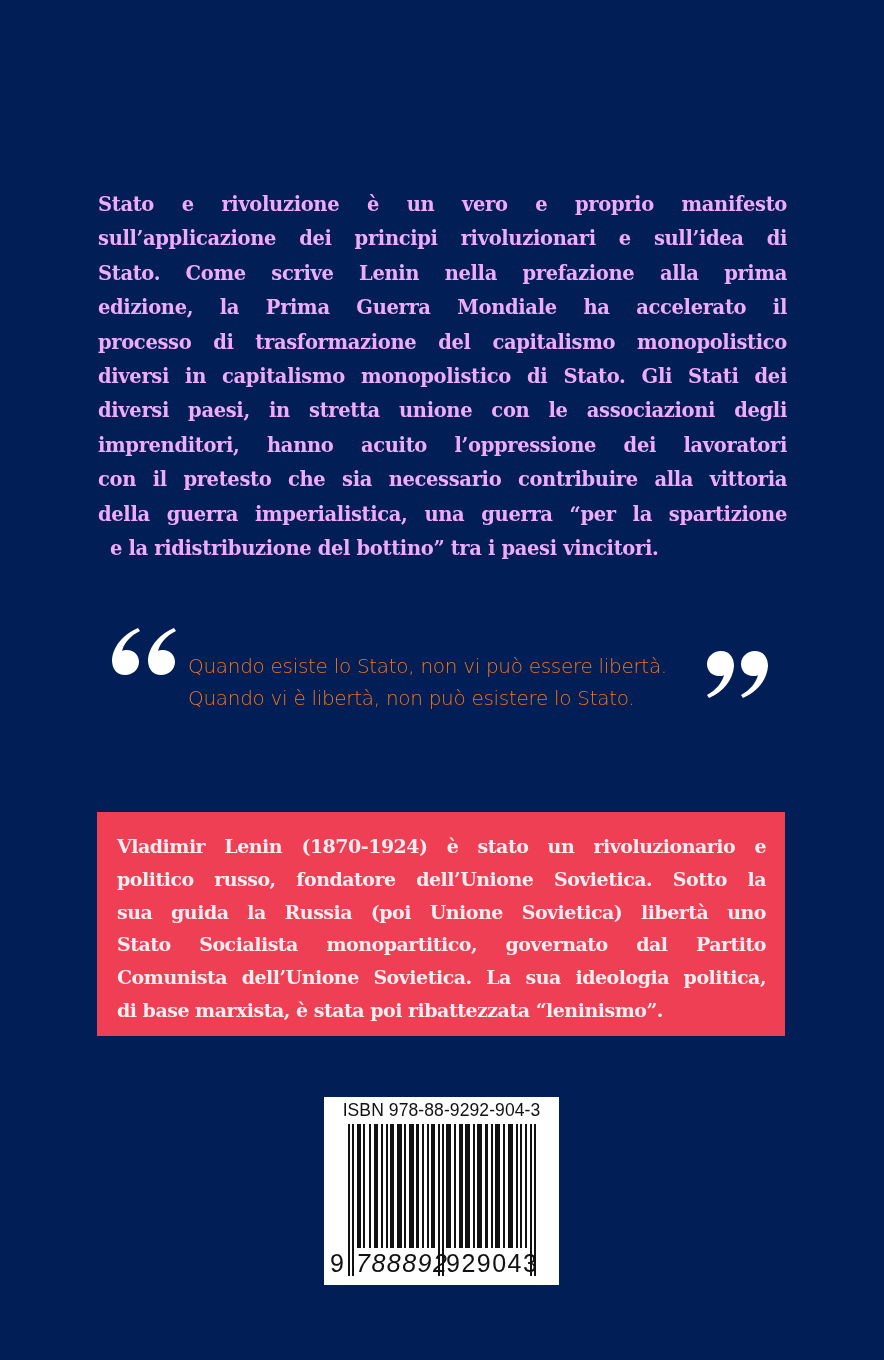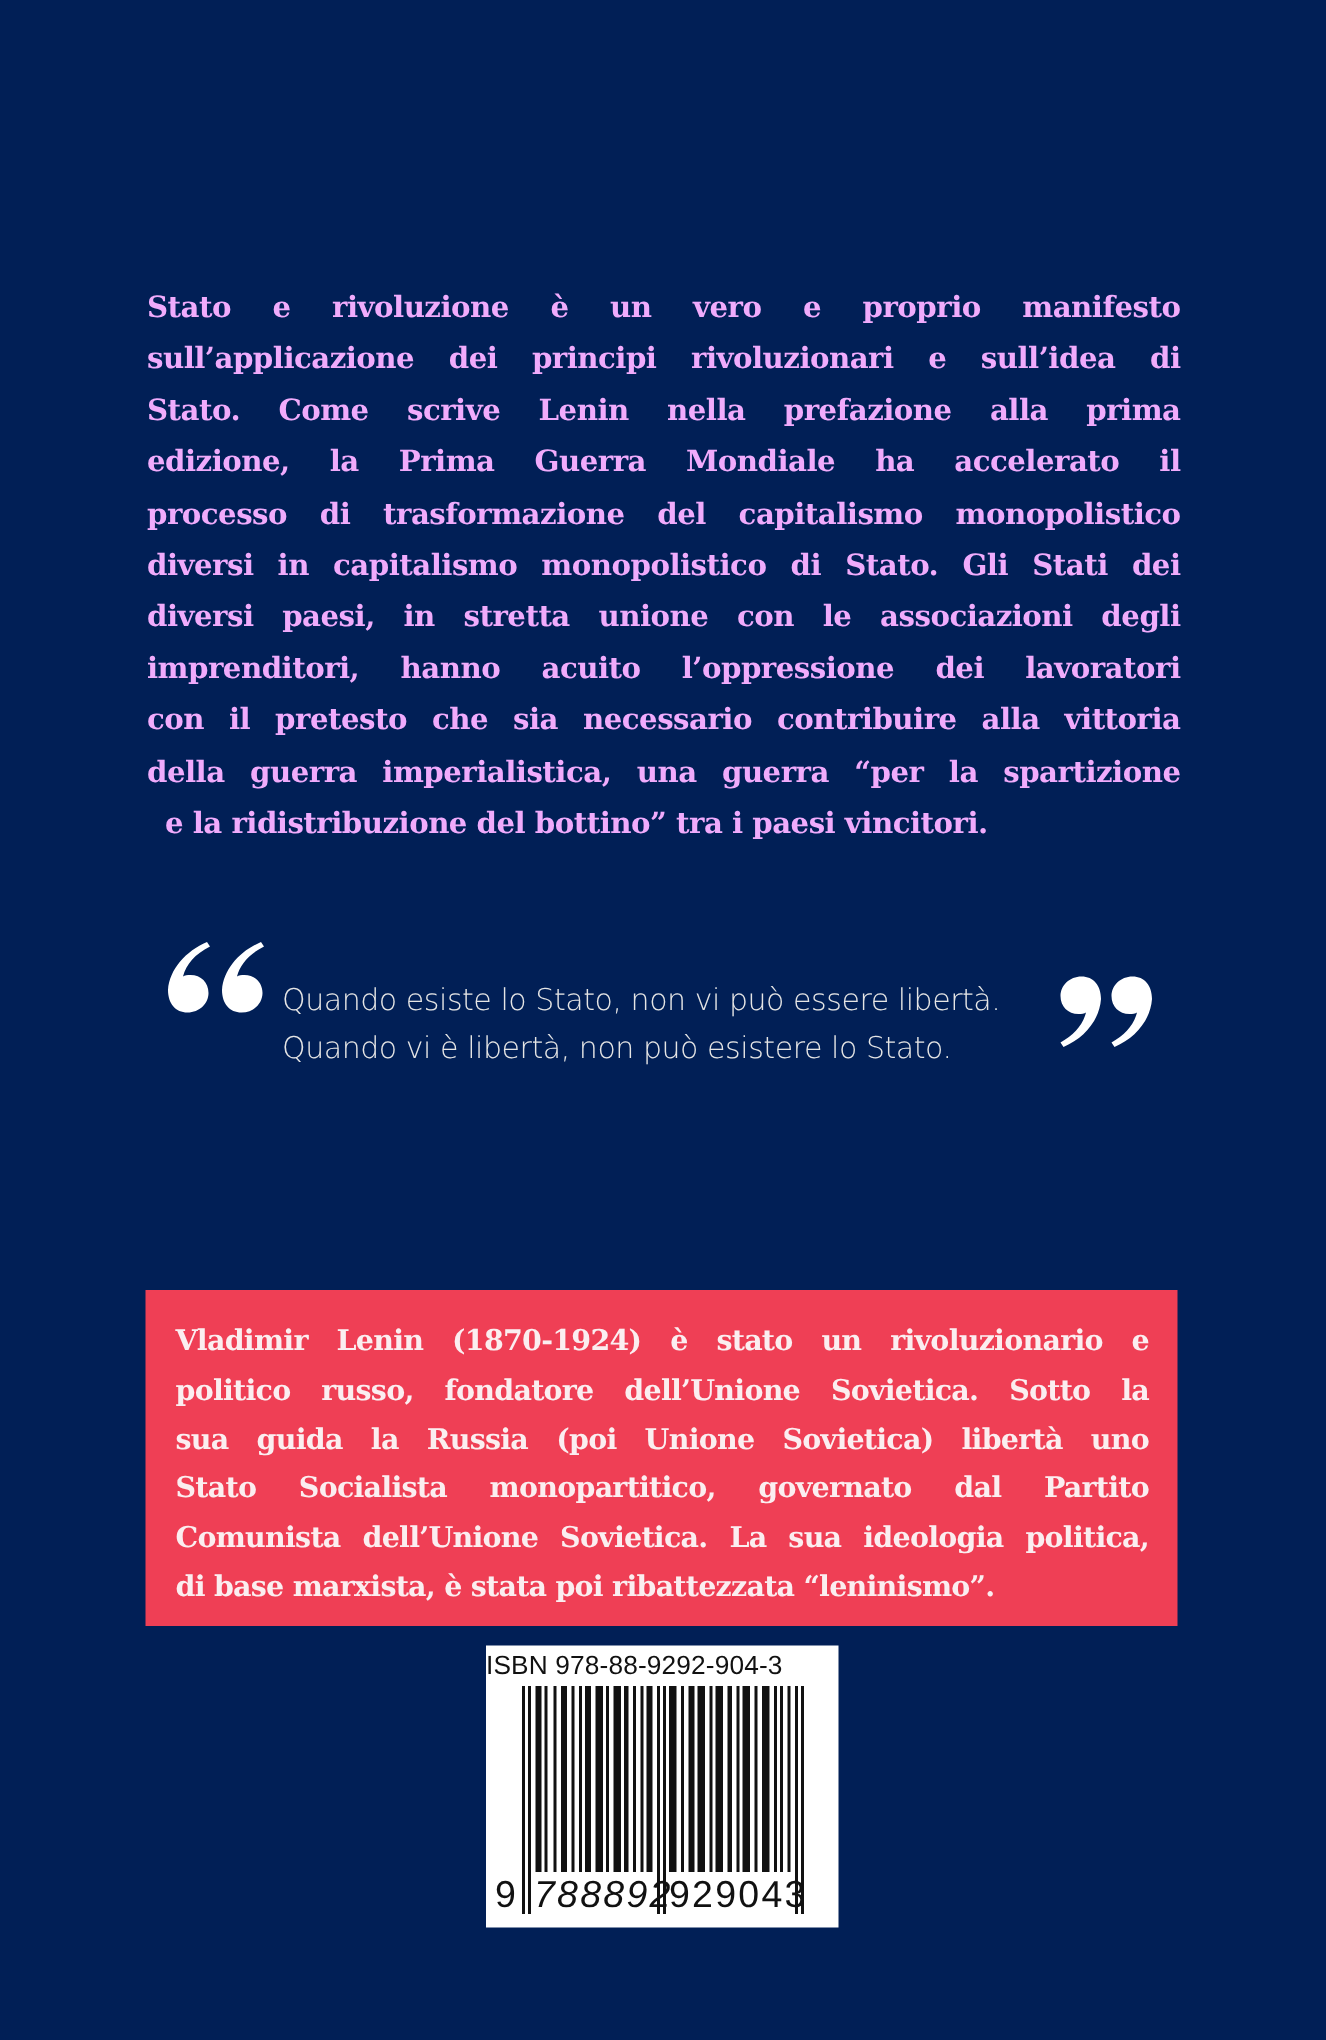--- a/index.html
+++ b/index.html
@@ -62,31 +62,31 @@
   }
   .quote-text {
     position: absolute;
     left: 188px;
     top: 30px;
     font-family: "DejaVu Sans", "Liberation Sans", sans-serif;
     font-weight: 300;
     font-size: 20px;
     line-height: 32px;
     letter-spacing: -0.3px;
-    color: #e5e5e5;
+    color: #f97316;
   }
   .quote-text .qline {
     display: block;
     white-space: nowrap;
   }
 
   .bio-box {
     position: absolute;
     left: 97px;
-    top: 860px;
+    top: 812px;
     width: 688px;
     height: 224px;
     background: #ef3f55;
     box-sizing: border-box;
     padding: 18px 19px 12px 20px;
   }
   .bio-text {
     font-family: "DejaVu Serif", serif;
     font-weight: bold;
     font-size: 19px;
@@ -112,21 +112,21 @@
     width: 235px;
     height: 188px;
     background: #ffffff;
     box-sizing: border-box;
   }
   .isbn-label {
     position: absolute;
     left: 0;
     top: 3px;
     width: 235px;
-    text-align: left;
+    text-align: center;
     font-family: "Liberation Sans", sans-serif;
     font-size: 17.5px;
     color: #111111;
     letter-spacing: 0.1px;
     white-space: nowrap;
   }
   .barcode-svg {
     position: absolute;
     left: 0;
     top: 0;

